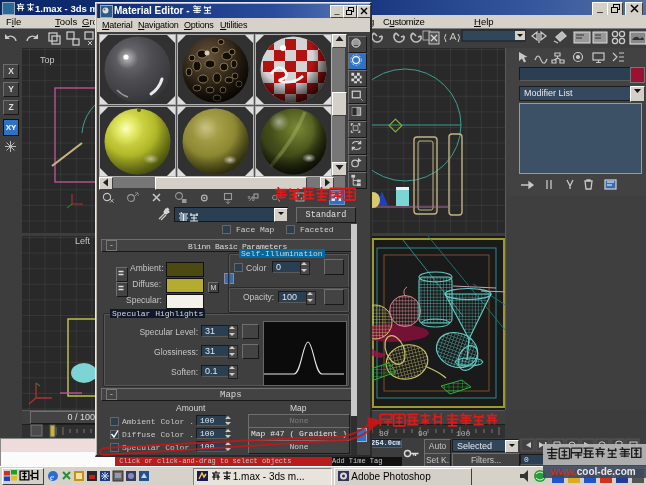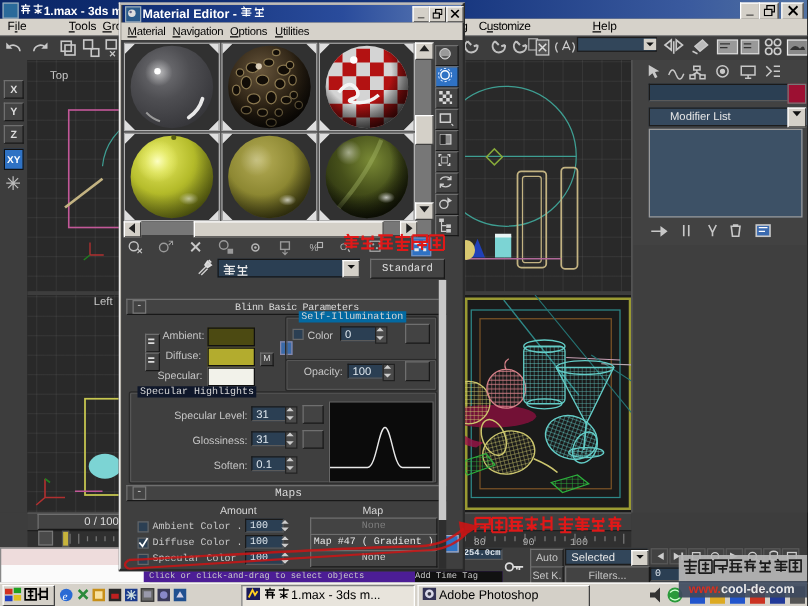--- a/index.html
+++ b/index.html
@@ -211,21 +211,21 @@
   <path d="M50 4 h5 v3 h-5z M47 11 h4 v3 h-4z M55 11 h4 v3 h-4z M52.5 7 v2 m-3.5 2 l3.5-2 m3.5 2 l-3.5-2"></path>
   <circle cx="73" cy="8" r="4.5"></circle>
         <circle cx="73" cy="8" r="1.5" fill="#c8c8c8"></circle>
   <rect x="88" y="4" width="11" height="7"></rect>
         <path d="M91 13.5 h5 m-2.5-2.5 v2.5"></path>
   <path d="M108 4 l4 4 -4 4 m6-8 h5 m-5 4 h5 m-5 4 h5"></path>
  </g>
 </svg>
 <div class="a fld" style="left:519px;top:67px;width:108px;height:12px;"></div>
 <div class="a" style="left:630px;top:67px;width:13px;height:14px;background:#9c1032;border:1px solid #777;"></div>
-<div class="a" style="left:519px;top:86px;width:110px;height:13px;background:#35495e;border:1px solid #1d1d1d;color:#e8e8e8;font-size:9px;line-height:13px;padding-left:16px;">Modifier List</div>
+<div class="a" style="left:519px;top:86px;width:110px;height:13px;background:#35495e;border:1px solid #1d1d1d;color:#e8e8e8;font-size:9px;line-height:13px;padding-left:4px;">Modifier List</div>
 <div class="a wbtn" style="left:630px;top:86px;width:13px;height:14px;"><svg width="9" height="8">
         <path d="M1 2 l3.5 4 3.5-4z" fill="#111"></path>
       </svg></div>
 <div class="a" style="left:519px;top:103px;width:121px;height:69px;background:#3d5166;border:1px solid #9a9a9a;"></div>
 <svg class="a" style="left:517px;top:177px;" width="120" height="15" viewBox="0 0 120 15">
  <g stroke="#c8c8c8" fill="none" stroke-width="1.3">
   <path d="M4 8 h8 m0-3 v6 l4-3z" fill="#c8c8c8"></path>
   <path d="M30 3 v9 m4-9 v9"></path>
   <path d="M50 3 l3 6 3-6 m-3 6 v3"></path>
   <path d="M68 4 h7 l-1 8 h-5z M70 4 v-1 h3 v1"></path>
@@ -246,21 +246,21 @@
  <rect x="28" y="1" width="5" height="12" fill="#c8b43c" stroke="#555"></rect>
  <rect x="9" y="1" width="11" height="11" fill="#4a4a4a" stroke="#777" fill-opacity="1"></rect>
  <text x="357" y="12" fill="#b0b0b0" font-size="8" font-family="Liberation Mono">80</text>
  <text x="396" y="12" fill="#b0b0b0" font-size="8" font-family="Liberation Mono">90</text>
  <text x="434" y="12" fill="#b0b0b0" font-size="8" font-family="Liberation Mono">100</text>
 </svg>
 
 <div class="a" id="statusbar" style="left:0;top:438px;width:646px;height:28px;background:#3d3d3d;"></div>
 <div class="a" style="left:0;top:438px;width:118px;height:14px;background:#eedcdc;border:1px solid #888;"></div>
 <div class="a" style="left:0;top:452px;width:118px;height:14px;background:#fbfbfb;border:1px solid #888;border-top:none;"></div>
-<div class="a mono" style="left:115px;top:457px;width:287px;height:9px;background:#4c1d95;color:#c8c8c8;font-size:7px;line-height:9px;white-space:nowrap;">&nbsp;Click or click-and-drag to select objects</div>
+<div class="a mono" style="left:115px;top:457px;width:287px;height:9px;background:#b91c1c;color:#c8c8c8;font-size:7px;line-height:9px;white-space:nowrap;">&nbsp;Click or click-and-drag to select objects</div>
 <div class="a mono" style="left:332px;top:457px;width:70px;height:9px;background:#111;color:#c8c8c8;font-size:7px;line-height:9px;">Add Time Tag</div>
 <div class="a fld mono" style="left:367px;top:439px;width:30px;height:7px;font-size:7px;line-height:7px;font-weight:bold;">254.0cm</div>
 <svg class="a" style="left:403px;top:447px;" width="18" height="13">
       <circle cx="4.5" cy="6.5" r="3" fill="none" stroke="#ddd" stroke-width="1.4"></circle>
       <path d="M7.5 6.5 h8 m-3 0 v2.5 m-2-2.5 v2" stroke="#ddd" stroke-width="1.4"></path>
     </svg>
 <div class="a btn tx" style="left:424px;top:439px;width:25px;height:13px;text-align:center;line-height:13px;">Auto</div>
 <div class="a btn tx" style="left:424px;top:453px;width:25px;height:12px;text-align:center;line-height:12px;">Set K.</div>
 <div class="a" style="left:452px;top:439px;width:66px;height:13px;background:#32465a;border:1px solid #1d1d1d;color:#e8e8e8;font-size:9px;line-height:13px;padding-left:4px;box-sizing:border-box;">Selected</div>
 <div class="a wbtn" style="left:505px;top:440px;width:12px;height:11px;"><svg width="8" height="7">
@@ -650,20 +650,26 @@
         <g stroke-width="1">
           <use href="#hzE"></use>
           <use href="#hzF" x="11"></use>
         </g>
       </svg></div>
 <div class="a wbtn" style="left:274px;top:208px;width:12px;height:12px;"><svg width="8" height="7">
         <path d="M1 2 l3 3 3-3z" fill="#111"></path>
       </svg></div>
 <div class="a btn mono" style="left:296px;top:207px;width:58px;height:14px;color:#e0e0e0;font-size:8.5px;text-align:center;line-height:14px;">Standard</div>
 
+<div class="a mono" style="left:100px;top:223px;width:255px;height:12px;color:#d0d0d0;font-size:8px;">
+ <span class="a" style="left:122px;top:2px;width:7px;height:7px;background:#2b3f53;border:1px solid #666;"></span>
+ <span class="a" style="left:136px;top:2px;">Face Map</span>
+ <span class="a" style="left:186px;top:2px;width:7px;height:7px;background:#2b3f53;border:1px solid #666;"></span>
+ <span class="a" style="left:200px;top:2px;">Faceted</span>
+</div>
 
 <div class="a btn mono" style="left:101px;top:239px;width:254px;height:11px;color:#dcdcdc;font-size:9px;">
  <span class="a" style="left:4px;top:0px;width:9px;height:9px;border:1px solid #777;font-size:8px;line-height:8px;text-align:center;">-</span>
  <span class="a" style="left:86px;top:1.5px;font-size:8px;letter-spacing:-.3px;">Blinn Basic Parameters</span>
     </div>
 
 <div class="a btn" style="left:116px;top:267px;width:10px;height:13px;"></div>
 <div class="a btn" style="left:116px;top:282px;width:10px;height:13px;"></div>
 <svg class="a" style="left:116px;top:267px;" width="10" height="28">
       <path d="M2.5 4.5 h5 M2.5 7.5 h5 M2.5 19.5 h5 M2.5 22.5 h5" stroke="#ddd" fill="none" stroke-width="1.3"></path>

